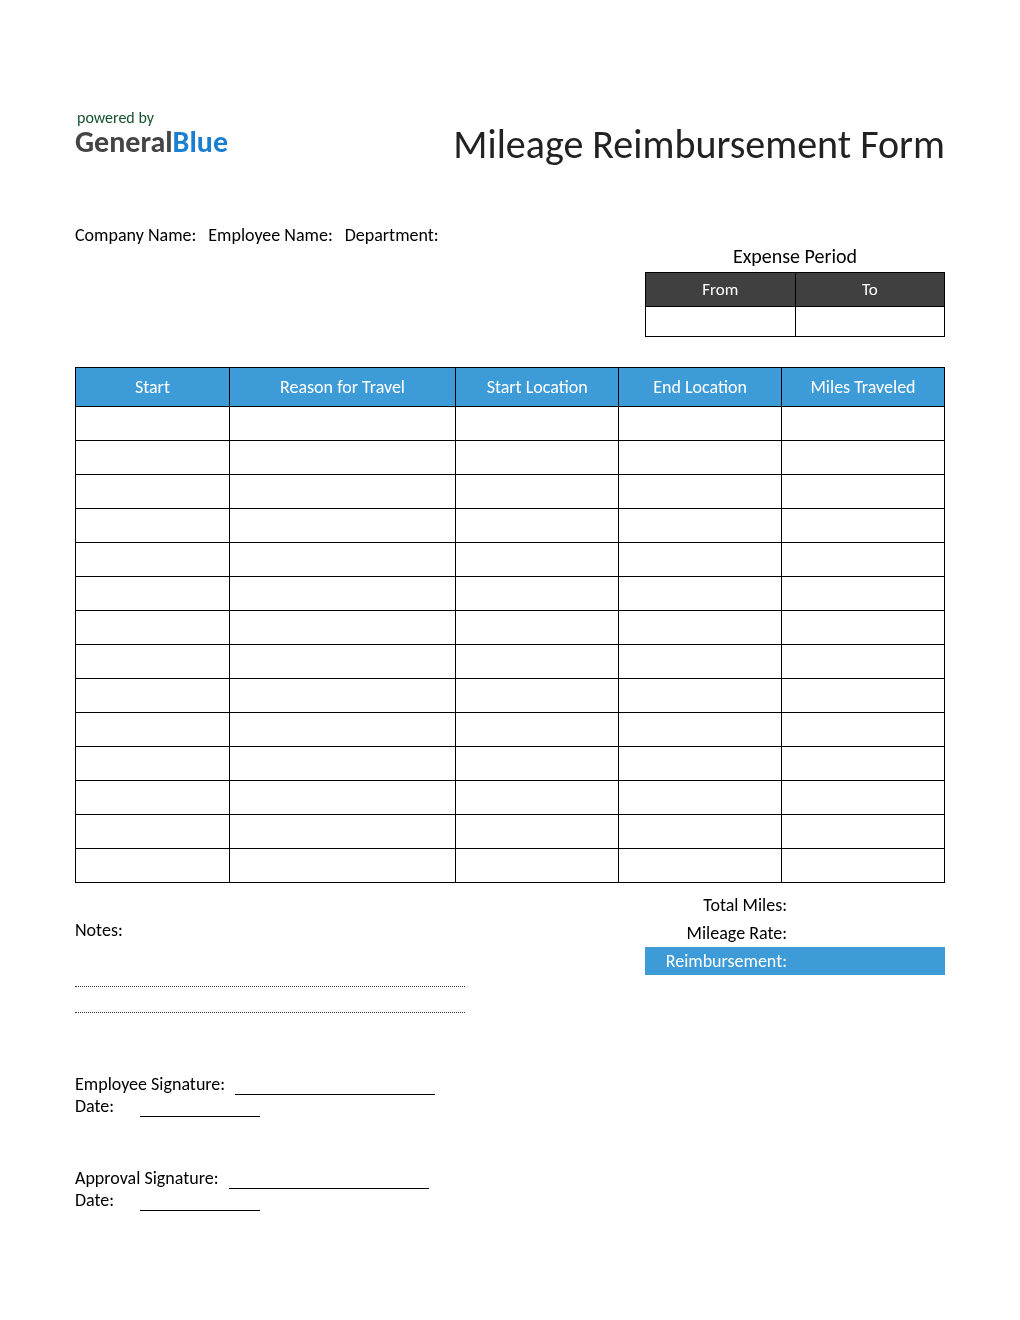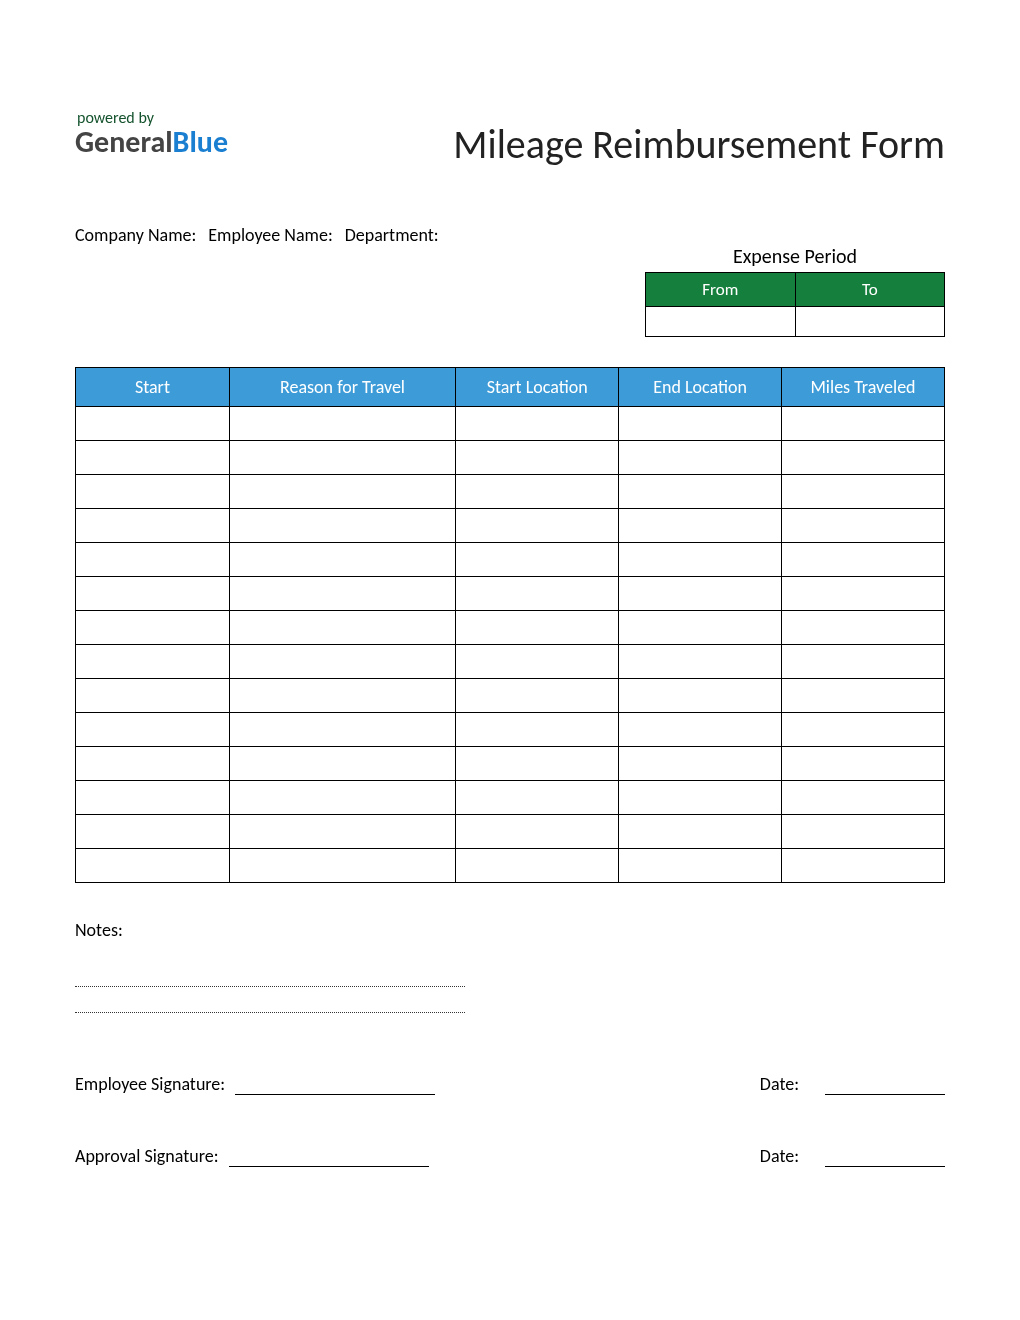--- a/index.html
+++ b/index.html
@@ -60,21 +60,21 @@
     text-align: center;
     font-size: 20px;
     margin-bottom: 4px;
     margin-top: 20px;
   }
   .period-table {
     width: 100%;
     border-collapse: collapse;
   }
   .period-table th {
-    background: #15803d;
+    background: #404040;
     color: #fff;
     font-weight: 400;
     font-size: 17px;
     padding: 6px 0;
     border: 1px solid #000;
     width: 50%;
   }
   .period-table td {
     border: 1px solid #000;
     height: 30px;
@@ -158,20 +158,21 @@
   .sign-block {
     margin-top: 60px;
     display: flex;
     flex-direction: column;
     gap: 50px;
   }
   .sign-row {
     display: flex;
     justify-content: space-between;
     font-size: 18px;
+    flex-direction: column;
   }
   .sign-left {
     display: flex;
     align-items: flex-end;
     gap: 10px;
   }
   .sign-line {
     border-bottom: 1px solid #000;
     width: 200px;
     height: 20px;
@@ -334,20 +335,34 @@
       </tr>
     </tbody>
 </table>
 
 <div class="summary-row">
   <div class="notes-block">
     <div class="notes-label">Notes:</div>
     <div class="dotted-line"></div>
     <div class="dotted-line"></div>
   </div>
+  <div class="totals-block">
+    <div class="totals-row">
+      <div class="totals-label">Total Miles:</div>
+      <div class="totals-val"></div>
+    </div>
+    <div class="totals-row">
+      <div class="totals-label">Mileage Rate:</div>
+      <div class="totals-val"></div>
+    </div>
+    <div class="totals-row reimb-row">
+      <div class="totals-label">Reimbursement:</div>
+      <div class="totals-val"></div>
+    </div>
+  </div>
 </div>
 
 <div class="sign-block">
   <div class="sign-row">
     <div class="sign-left">
       <span>Employee Signature:</span>
       <span class="sign-line"></span>
     </div>
     <div class="sign-right">
       <span>Date:</span>

